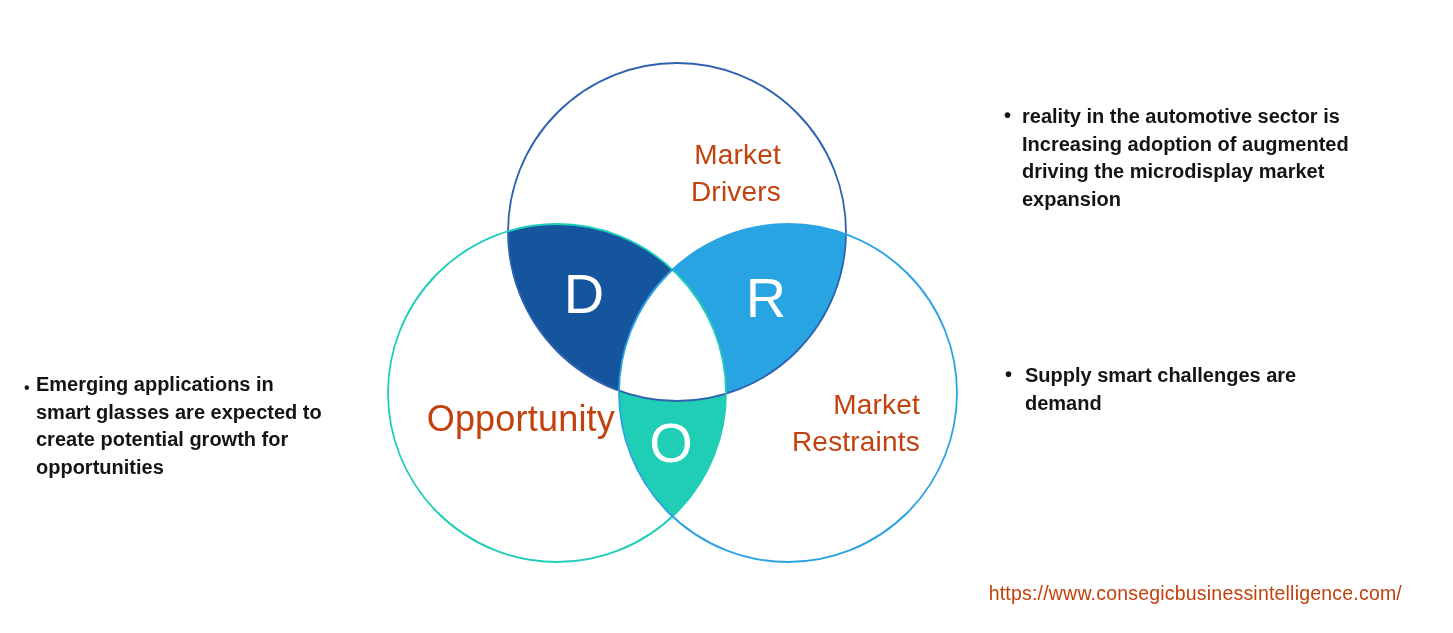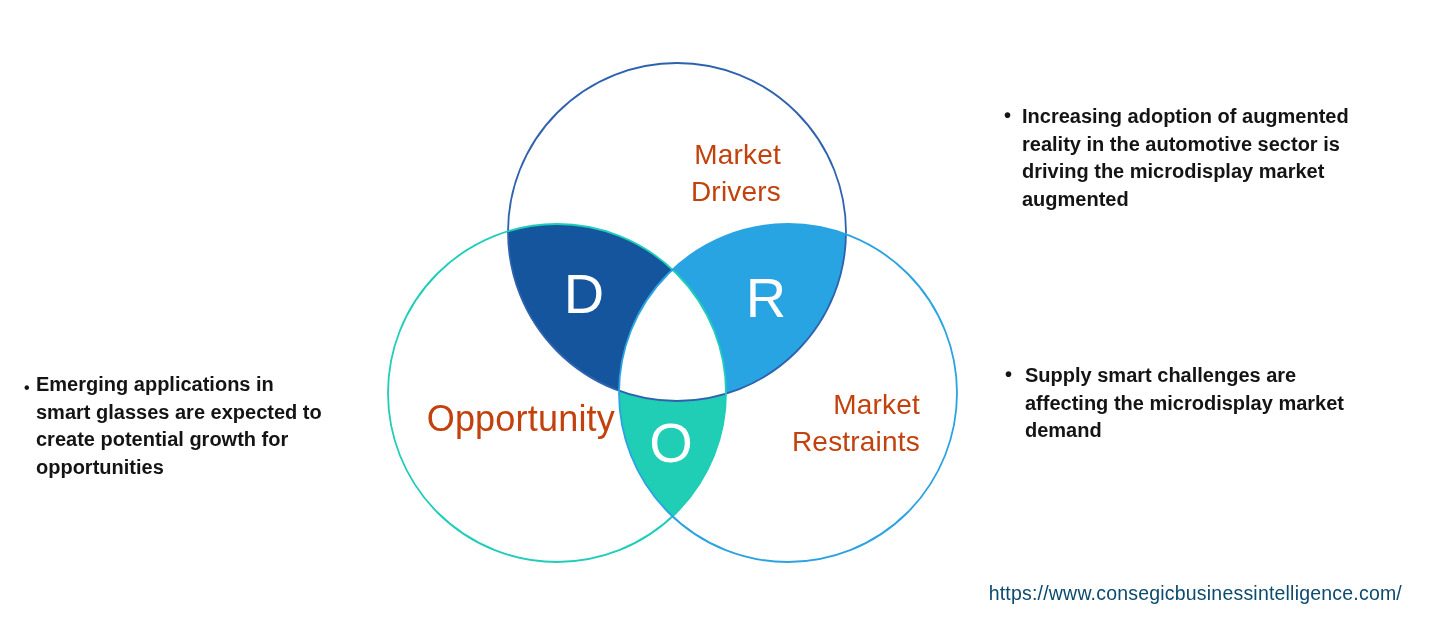--- a/index.html
+++ b/index.html
@@ -56,21 +56,21 @@
   .annotation-right-top .dot    { left: -18px; top: -1px; }
   .annotation-right-bottom      { left: 1025px; top: 362px; width: 400px; }
   .annotation-right-bottom .dot { left: -20px; top: -1px; }
 
   .source-url {
     position: absolute;
     right: 51px;
     top: 582px;
     font-size: 19.5px;
     font-weight: 400;
-    color: #0c4a6e;
+    color: #c2410c;
     letter-spacing: 0.2px;
   }
 </style>
 </head>
 <body>
 
 <div class="canvas">
 
   <svg class="venn-svg" width="1453" height="633" viewBox="0 0 1453 633">
     <defs>
@@ -126,28 +126,27 @@
   <div class="bullet-block annotation-left">
     <span class="dot">•</span>
     <div>Emerging applications in</div>
     <div>smart glasses are expected to</div>
     <div>create potential growth for</div>
     <div>opportunities</div>
   </div>
 
   <div class="bullet-block annotation-right-top">
     <span class="dot">•</span>
+    <div>reality in the automotive sector is</div>
     <div>Increasing adoption of augmented</div>
-    <div>reality in the automotive sector is</div>
     <div>driving the microdisplay market</div>
-    <div>augmented</div>
+    <div>expansion</div>
   </div>
 
   <div class="bullet-block annotation-right-bottom">
     <span class="dot">•</span>
     <div>Supply smart challenges are</div>
-    <div>affecting the microdisplay market</div>
     <div>demand</div>
   </div>
 
   <div class="source-url">https://www.consegicbusinessintelligence.com/</div>
 
 </div>
 
 </body></html>

